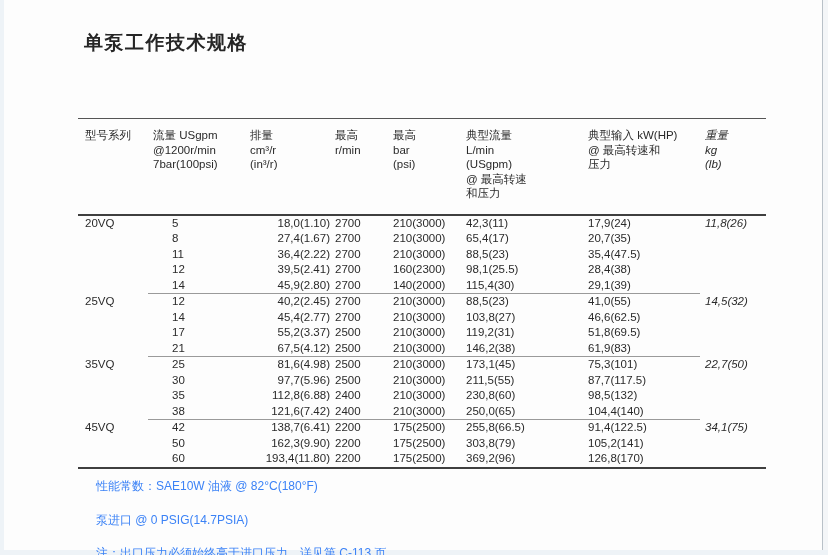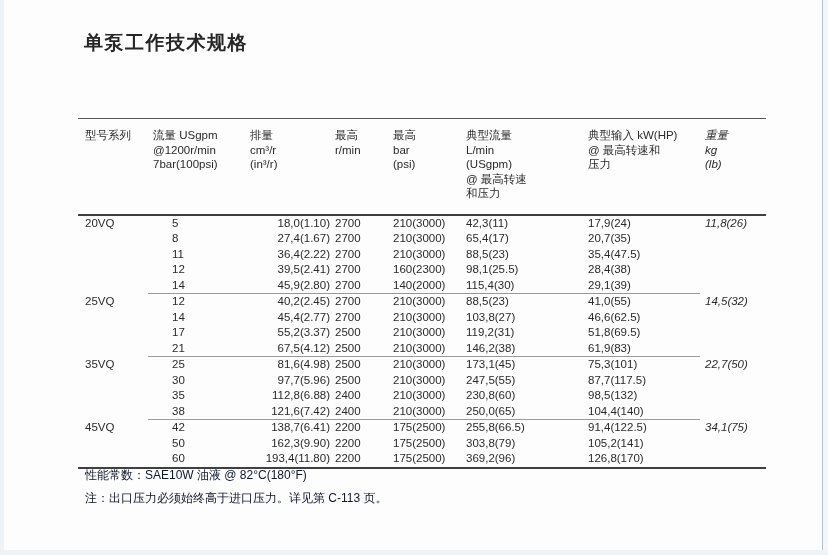--- a/index.html
+++ b/index.html
@@ -56,21 +56,21 @@
   .p-weight  { padding-left:5px  !important;font-style:italic; }
 
   td.model-cell  { vertical-align:top; }
   td.weight-cell { vertical-align:middle; }
   tbody td { padding-top:1px; }
 
   .notes {
     position:absolute; left:84px; top:464px; width:640px;
   }
   .notes p {
-    margin:1px; font-size:12px; line-height:21.5px; color:#0f172a;
+    margin:12px; font-size:12px; line-height:21.5px; color:#3b82f6;
   }
 </style>
 </head>
 <body>
 
 <div class="edge-right-area"></div>
 <div class="edge-right-line"></div>
 <div class="edge-left"></div>
 <div class="edge-bottom"></div>
 
@@ -199,21 +199,21 @@
         <td class="p-press">210(3000)</td>
         <td class="p-tflow">173,1(45)</td>
         <td class="p-input">75,3(101)</td>
         <td rowspan="4" class="weight-cell p-weight">22,7(50)</td>
       </tr>
       <tr>
         <td class="p-flow">30</td>
         <td class="p-disp">97,7(5.96)</td>
         <td class="p-speed">2500</td>
         <td class="p-press">210(3000)</td>
-        <td class="p-tflow">247,5(55)</td>
+        <td class="p-tflow">211,5(55)</td>
         <td class="p-input">87,7(117.5)</td>
       </tr>
       <tr>
         <td class="p-flow">35</td>
         <td class="p-disp">112,8(6.88)</td>
         <td class="p-speed">2400</td>
         <td class="p-press">210(3000)</td>
         <td class="p-tflow">230,8(60)</td>
         <td class="p-input">98,5(132)</td>
       </tr>
@@ -249,14 +249,15 @@
         <td class="p-speed">2200</td>
         <td class="p-press">175(2500)</td>
         <td class="p-tflow">369,2(96)</td>
         <td class="p-input">126,8(170)</td>
       </tr>
     </tbody>
 </table>
 
 <div class="notes">
   <p>性能常数：SAE10W 油液 @ 82°C(180°F)</p>
+  <p>泵进口 @ 0 PSIG(14.7PSIA)</p>
   <p>注：出口压力必须始终高于进口压力。详见第 C-113 页。</p>
 </div>
 
 </body></html>

